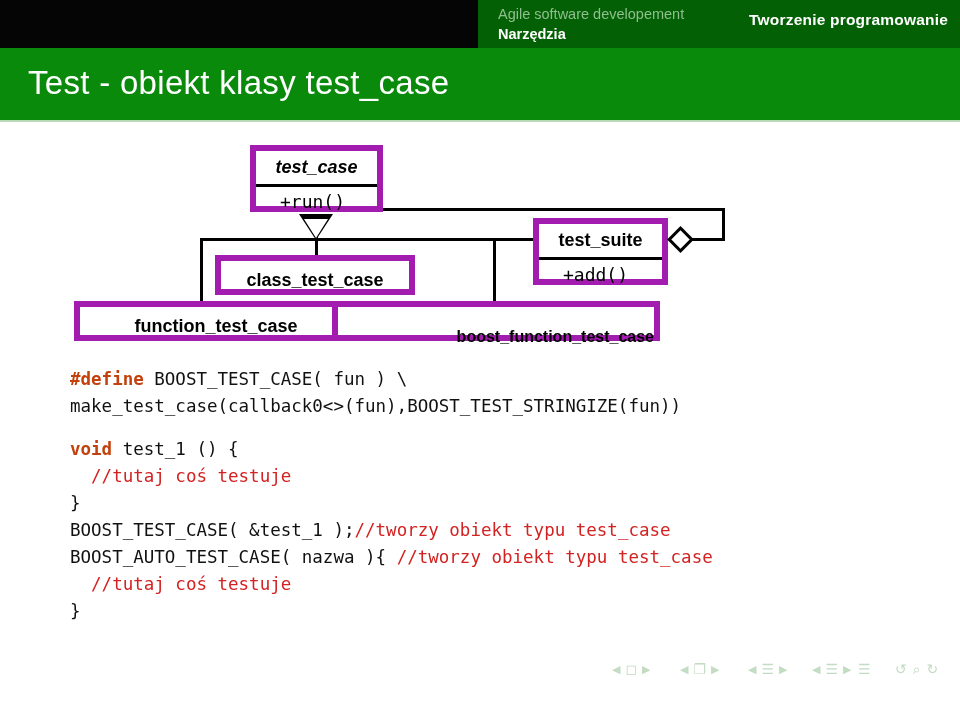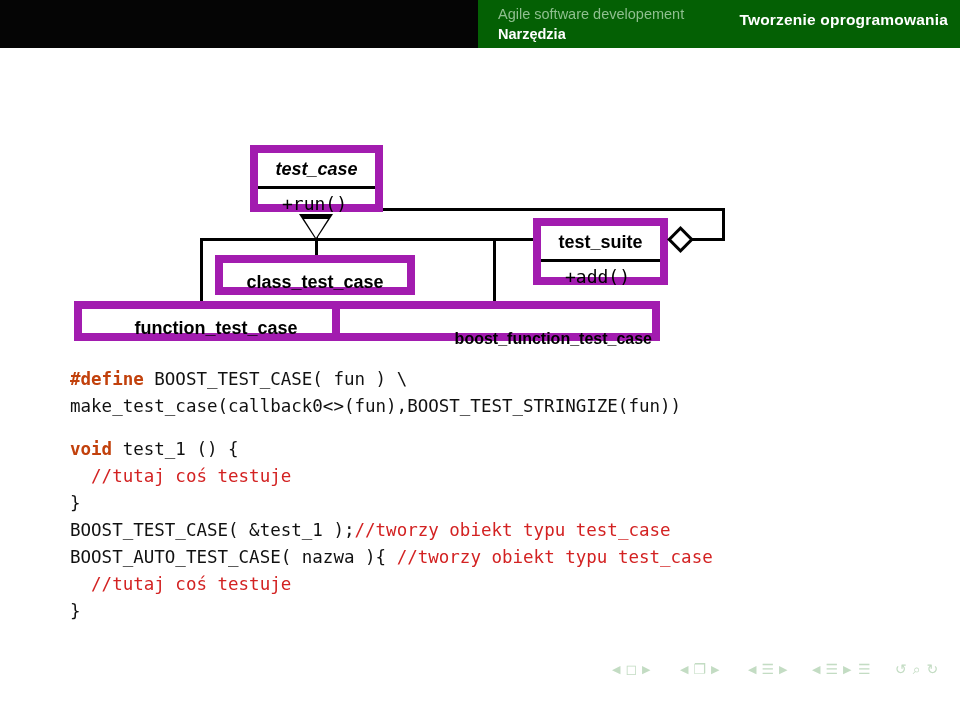--- a/index.html
+++ b/index.html
@@ -85,21 +85,21 @@
 
   
   #diagram {
     position: absolute;
     left: 0; top: 122px;
     width: 960px; height: 240px;
   }
   .ubox {
     position: absolute;
     background: #ffffff;
-    border: 8px solid #a21caf;
+    border: 6px solid #a21caf;
     box-sizing: border-box;
     z-index: 5;
   }
   .ubox .nm {
     position: absolute;
     left: 0; right: 0;
     text-align: center;
     font-weight: bold;
     color: #000000;
     white-space: nowrap;
@@ -206,25 +206,29 @@
     white-space: nowrap;
   }
 </style>
 </head>
 <body>
 
 <div id="slide">
 
   <div class="headbar">
     <div class="headbar-black"></div>
-    <div class="head-section">Tworzenie oprogramowania</div>
+    <div class="head-section">Tworzenie programowanie</div>
     <div class="head-sub1">Agile software developement</div>
     <div class="head-sub2">Narzędzia</div>
   </div>
 
+  <div class="titleband">
+    <div class="t">Test - obiekt klasy test_case</div>
+    <div class="sep"></div>
+  </div>
 
   <div id="diagram">
 
     <div class="lnk" style="left:380px; top:86px; width:345px; height:3px;"></div>
     <div class="lnk" style="left:722px; top:86px; width:3px; height:32px;"></div>
     <div class="lnk" style="left:690px; top:116px; width:35px; height:3px;"></div>
 
     <div class="dia" style="left:668px; top:105px; width:26px; height:26px;">
       <div class="dia-out" style="left:3px; top:3px; width:19px; height:19px;"></div>
       <div class="dia-in" style="left:6px; top:6px; width:13px; height:13px;"></div>

